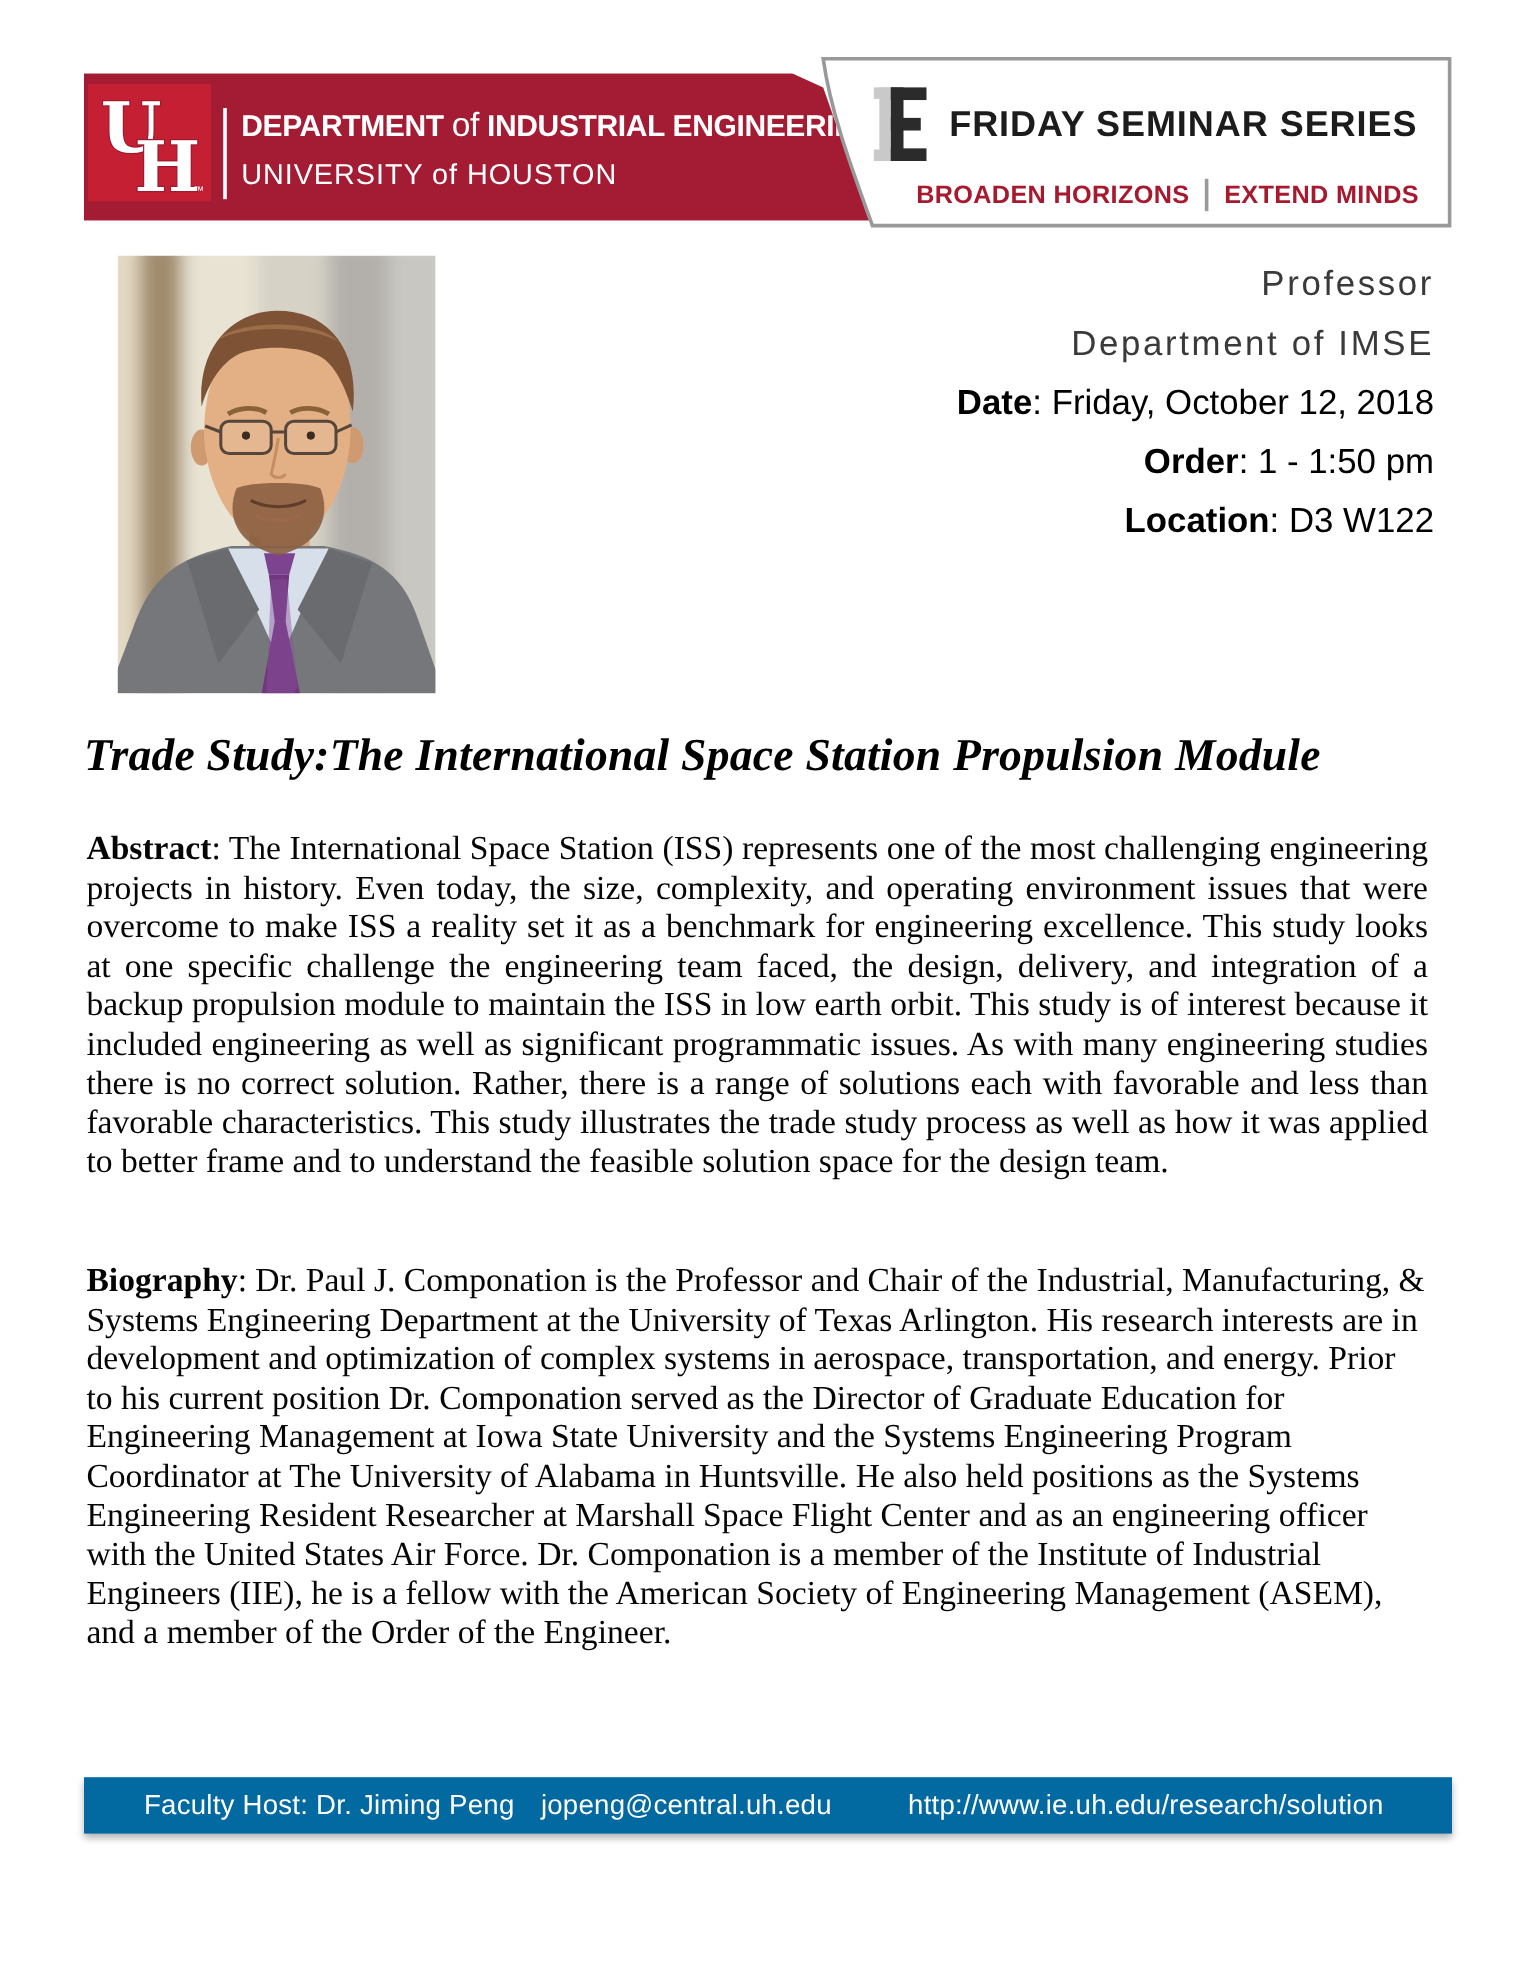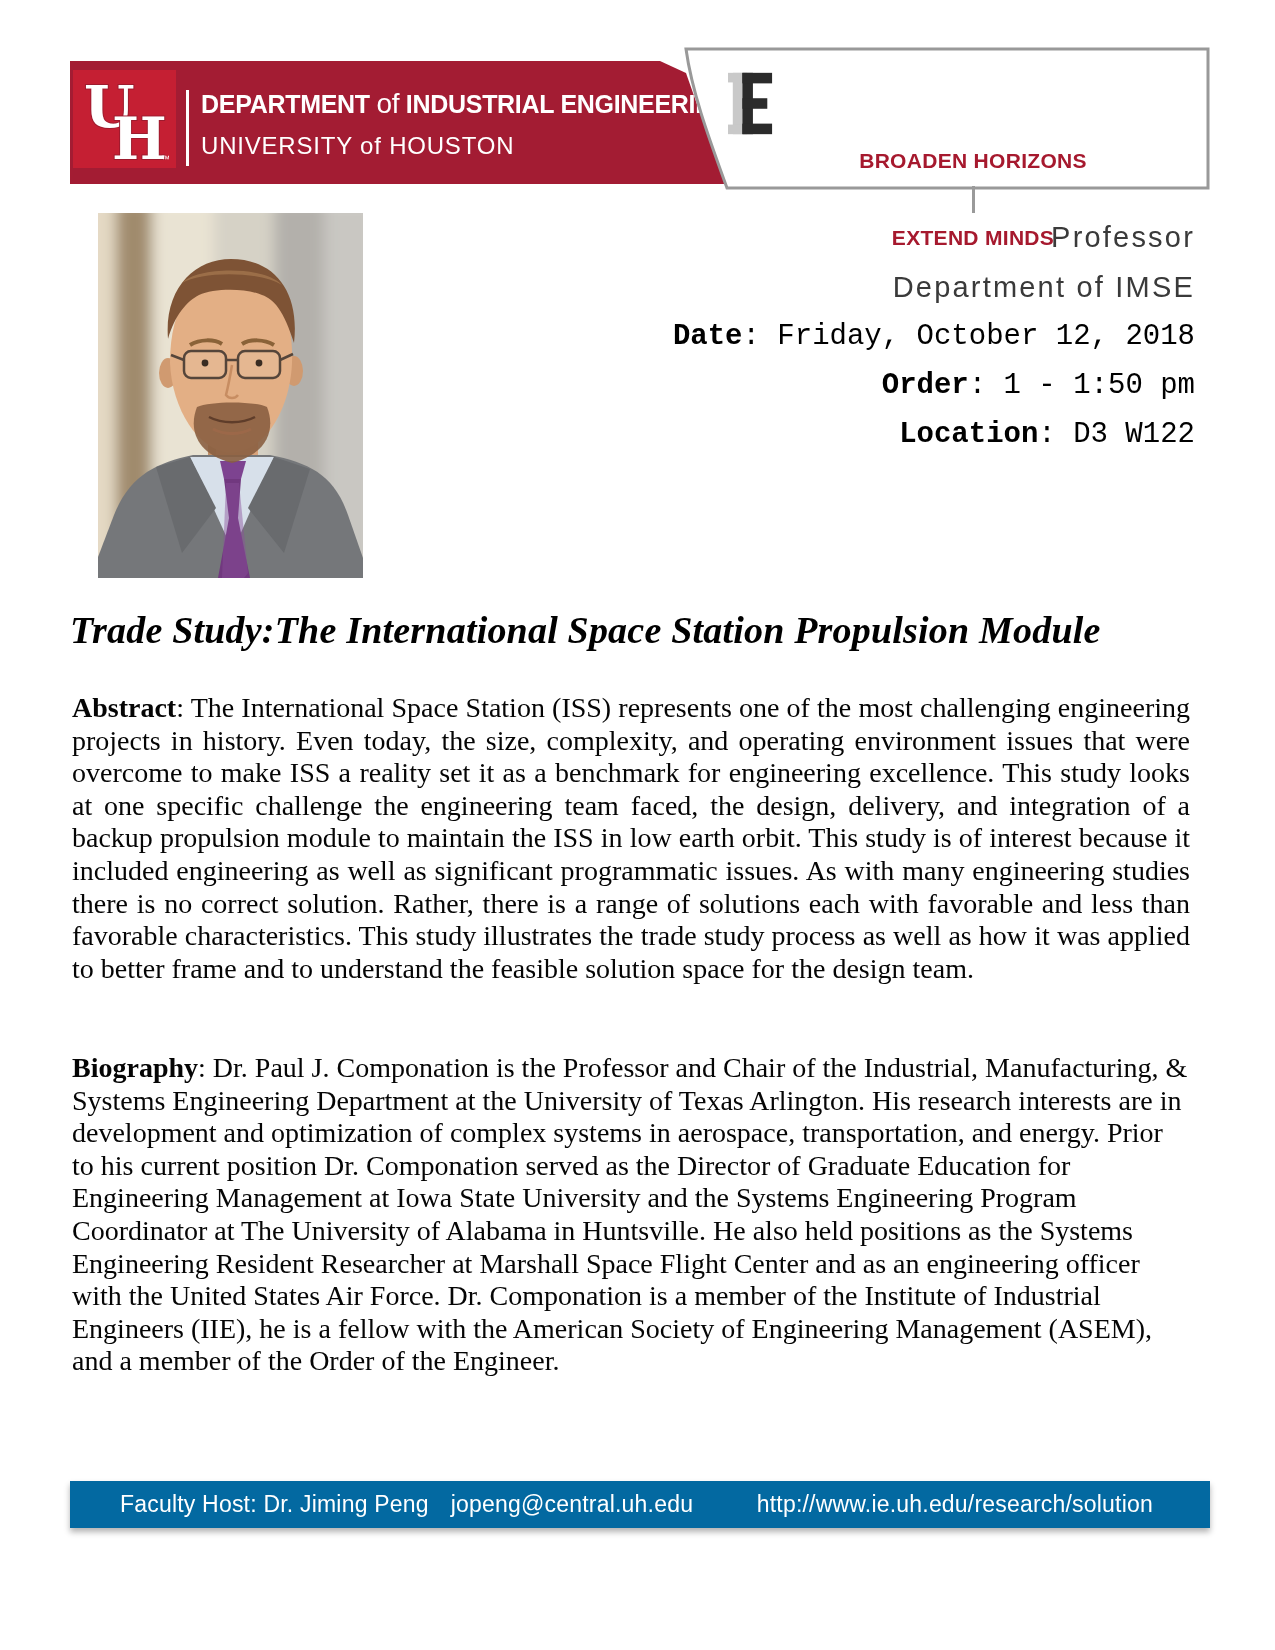--- a/index.html
+++ b/index.html
@@ -19,30 +19,30 @@
   .dept-line2{margin-top:13px;font-size:24px;font-weight:400;letter-spacing:0.8px;height:28px;line-height:28px;}
 
   
   .seminar-box{position:absolute;left:678px;top:45px;width:534px;height:147px;}
   .seminar-box svg.shape{position:absolute;left:0;top:0;}
   .ie-logo{position:absolute;left:50px;top:27px;width:46px;height:63px;}
   .fss-title{position:absolute;left:113px;top:42px;width:408px;
              font-size:30px;font-weight:bold;color:#1c1c1c;letter-spacing:0.8px;white-space:nowrap;}
   .tagline{position:absolute;left:80px;top:104px;width:430px;display:flex;align-items:center;
            justify-content:center;gap:13px;font-size:21px;font-weight:bold;color:#a6192e;
-           letter-spacing:0.3px;white-space:nowrap;flex-direction:column;}
+           letter-spacing:0.3px;white-space:nowrap;}
   .tagbar{display:inline-block;width:3px;height:27px;background:#9a9a9a;}
 
   
   .photo{position:absolute;left:98px;top:213px;width:265px;height:365px;overflow:hidden;}
 
   
   .speaker-block{position:absolute;right:80px;top:212px;text-align:right;}
   .sp-sans div{font-size:29px;color:#3a3a3a;letter-spacing:2.2px;line-height:50px;height:50px;font-weight:300;}
-  .sp-serif div{font-family:Liberation Mono, monospace;font-size:29px;color:#000;line-height:49px;height:49px;}
+  .sp-serif div{font-family:Liberation Sans, sans-serif;font-size:29px;color:#000;line-height:49px;height:49px;}
   .sp-serif b{font-weight:bold;}
 
   
   .talk-title{position:absolute;left:70px;top:608px;margin:0;width:1125px;
               font-family:"Liberation Serif",serif;font-style:italic;font-weight:bold;
               font-size:38px;color:#000;white-space:nowrap;letter-spacing:0.2px;}
   .abstract,.bio{position:absolute;left:72px;width:1118px;margin:0;
                  font-family:"Liberation Serif",serif;font-size:28px;line-height:32.6px;color:#050505;}
   .abstract{top:692px;text-align:justify;}
   .bio{top:1052px;text-align:left;}
@@ -87,20 +87,21 @@
           <rect x="0" y="54" width="20" height="10"></rect>
         </g>
         <g fill="#2b2b2b">
           <rect x="15" y="0" width="11" height="64"></rect>
           <rect x="15" y="0" width="31" height="11"></rect>
           <rect x="15" y="26.5" width="26" height="11"></rect>
           <rect x="15" y="53" width="31" height="11"></rect>
         </g>
       </svg>
     </div>
+    <div class="fss-title">FRIDAY SEMINAR SERIES</div>
     <div class="tagline">
       <span>BROADEN HORIZONS</span>
       <span class="tagbar"></span>
       <span>EXTEND MINDS</span>
     </div>
   </div>
 
   <div class="photo">
     <svg width="265" height="365" viewBox="0 0 265 365">
       <defs>

